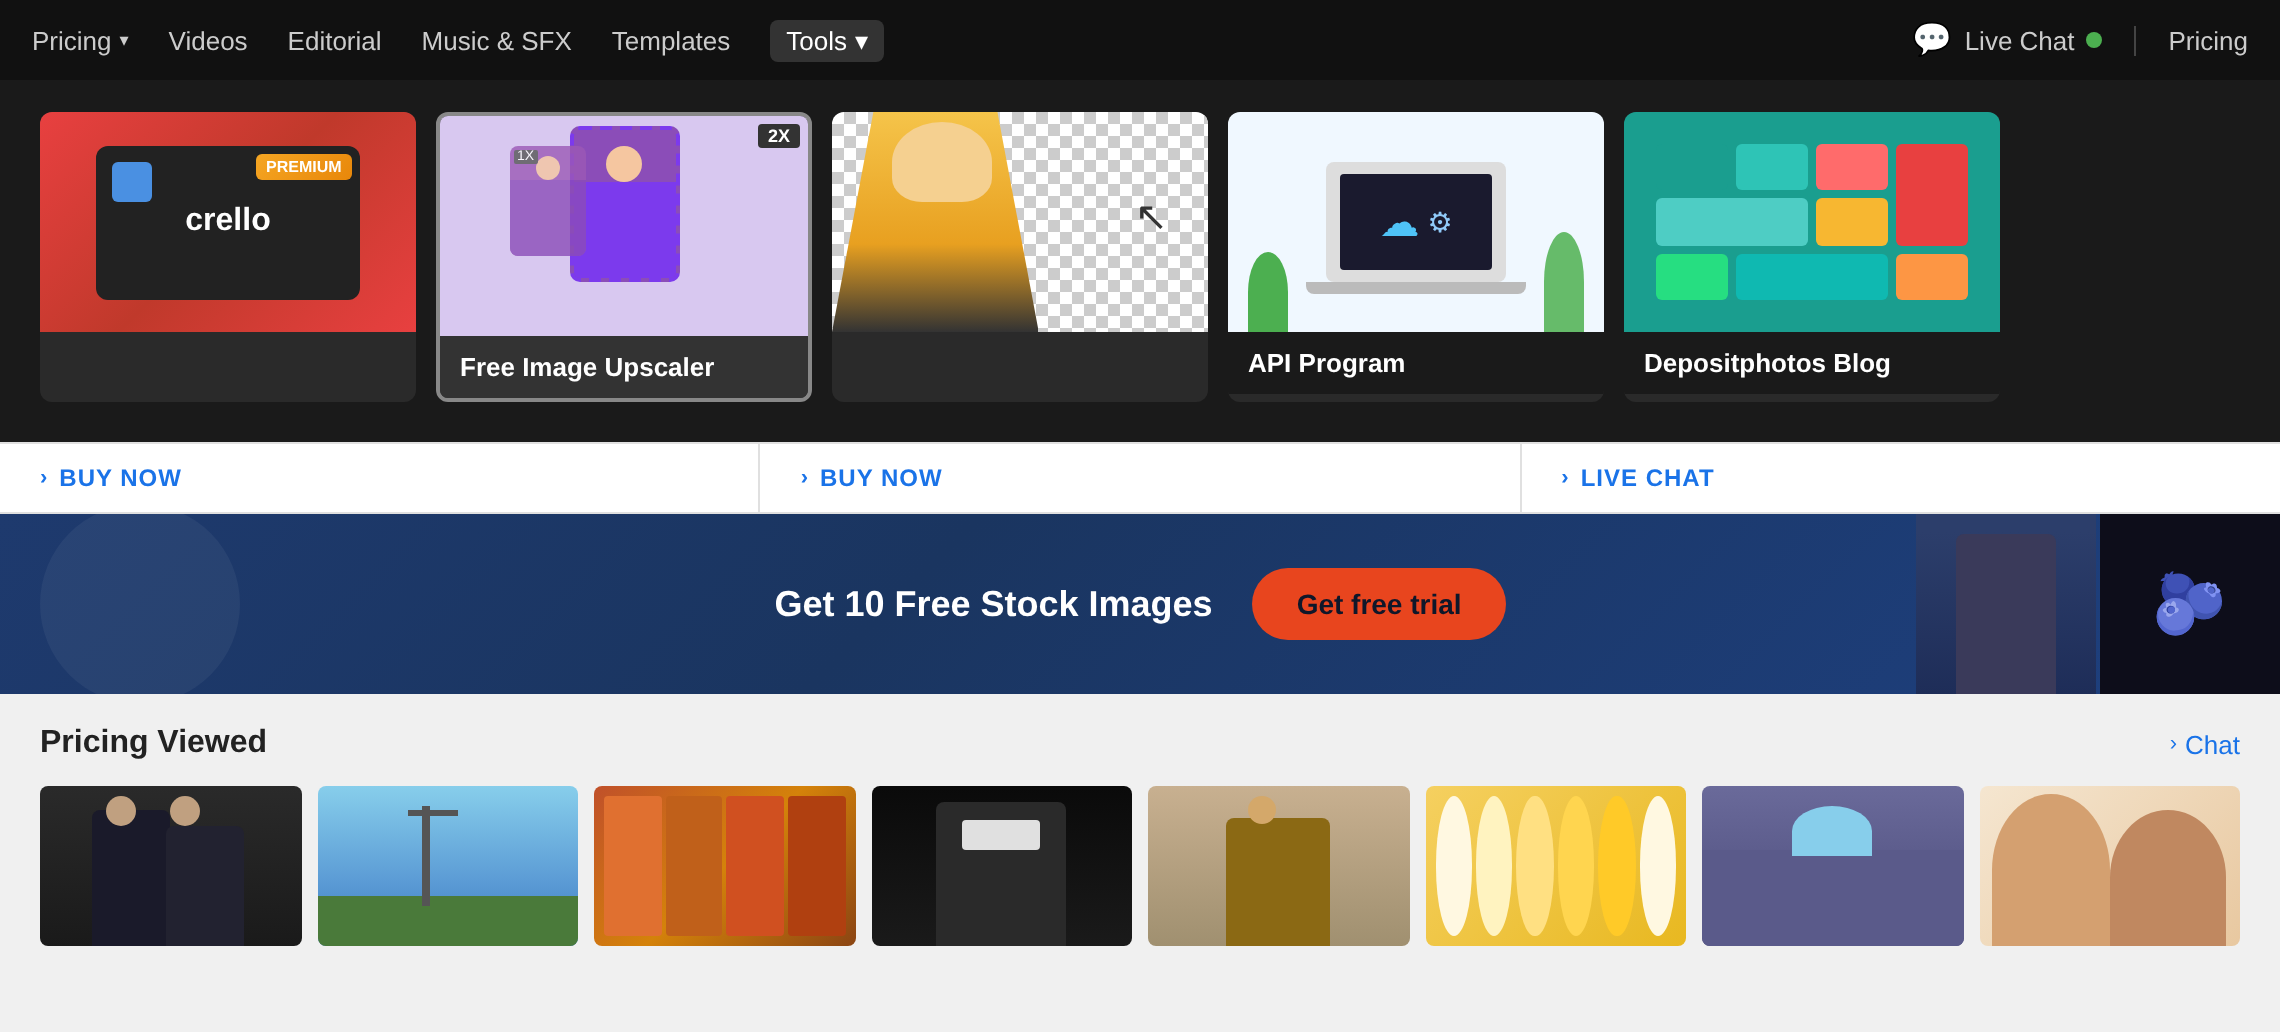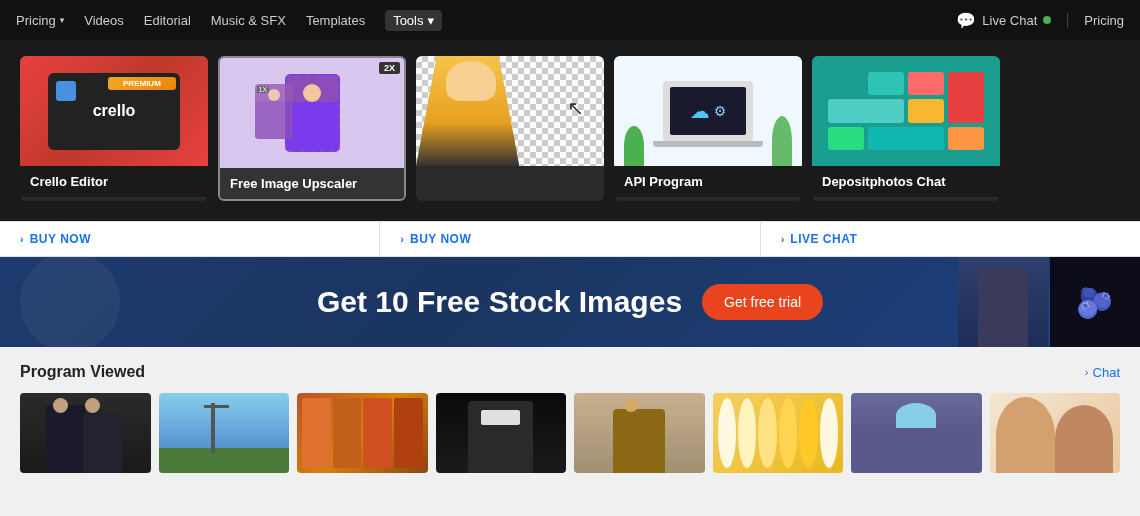--- a/index.html
+++ b/index.html
@@ -125,38 +125,38 @@
       font-weight: bold;
     }
     .premium-badge {
       position: absolute;
       top: 4px;
       right: 4px;
       background: linear-gradient(135deg, #f5a623, #e8870a);
       color: #fff;
       font-size: 8px;
       font-weight: bold;
-      padding: 2px 15px;
+      padding: 2px 5px;
       border-radius: 3px;
     }
     .crello-icon {
       position: absolute;
       top: 8px;
       left: 8px;
       width: 20px;
       height: 20px;
       background: #4a90e2;
       border-radius: 3px;
     }
 
     
     .upscaler-bg {
       background: #d8c8f0;
       display: flex;
-      align-items: center;
+      align-items: flex-start;
       justify-content: center;
       position: relative;
     }
     .upscaler-inner-container {
       position: relative;
       width: 80%;
       height: 80%;
       display: flex;
       align-items: center;
       justify-content: center;
@@ -283,32 +283,32 @@
     .promo-circle {
       position: absolute;
       left: 20px;
       width: 100px;
       height: 100px;
       background: rgba(255,255,255,0.05);
       border-radius: 50%;
     }
     .promo-text {
       color: #fff;
-      font-size: 30px;
+      font-size: 18px;
       font-weight: bold;
       margin-right: 20px;
     }
     .promo-btn {
       background: #e8451e;
-      color: #ffffff;
+      color: #0f172a;
       border: none;
       border-radius: 25px;
       padding: 10px 22px;
       font-size: 14px;
-      font-weight: normal;
+      font-weight: bold;
       cursor: pointer;
       white-space: nowrap;
     }
     .promo-images {
       position: absolute;
       right: 0;
       top: 0;
       height: 100%;
       display: flex;
       gap: 2px;
@@ -410,21 +410,20 @@
 <div class="tools-section">
 
   <div class="tool-card">
     <div class="tool-card-img crello-bg">
       <div class="crello-inner">
         <div class="crello-icon"></div>
         <span class="crello-text">crello</span>
         <span class="premium-badge">PREMIUM</span>
       </div>
     </div>
-    <div class="tool-card-label">Crello Editor</div>
   </div>
 
   <div class="tool-card selected">
     <div class="tool-card-img upscaler-bg">
       <span class="upscaler-badge-2x">2X</span>
       <div class="upscaler-inner-container">
         <div style="position:relative; display:flex; align-items:center; justify-content:center;">
 
           <div style="position:absolute; left:-30px; top:10px; background:#9b59b6; border-radius:4px; width:38px; height:55px; opacity:0.8; display:flex; flex-direction:column; align-items:center; justify-content:flex-start; overflow:hidden;">
             <div style="width:12px;height:12px;background:#f5c6a0;border-radius:50%;margin-top:5px;"></div>
@@ -475,21 +474,21 @@
         <div style="background:#2ec4b6;border-radius:3px;"></div>
         <div style="background:#ff6b6b;border-radius:3px;"></div>
         <div style="background:#e84040;border-radius:3px;grid-row:span 2;"></div>
         <div style="background:#4ecdc4;border-radius:3px;grid-column:span 2;"></div>
         <div style="background:#f7b731;border-radius:3px;"></div>
         <div style="background:#26de81;border-radius:3px;"></div>
         <div style="background:#0fb9b1;border-radius:3px;grid-column:span 2;"></div>
         <div style="background:#fd9644;border-radius:3px;"></div>
       </div>
     </div>
-    <div class="tool-card-label">Depositphotos Chat</div>
+    <div class="tool-card-label">Depositphotos Blog</div>
   </div>
 
 </div>
 
 <div class="action-strip">
   <div class="action-item">
     <span class="action-chevron">›</span>
     <span class="action-text">BUY NOW</span>
   </div>
   <div class="action-item">
@@ -511,21 +510,21 @@
       <div style="width:50px;height:80px;background:#3a3a5a;border-radius:4px 4px 0 0;"></div>
     </div>
     <div class="promo-img-block" style="background:#0d0d1a;display:flex;align-items:center;justify-content:center;">
       <div style="font-size:30px;">🫐</div>
     </div>
   </div>
 </div>
 
 <div class="recently-section">
   <div class="recently-header">
-    <span class="recently-title">Program Viewed</span>
+    <span class="recently-title">Pricing Viewed</span>
     <div class="recently-clear">
       <span class="recently-clear-chevron">›</span>
       <span>Chat</span>
     </div>
   </div>
   <div class="recently-grid">
 
     <div class="recent-img" style="background:linear-gradient(180deg, #2a2a2a 0%, #1a1a1a 100%); display:flex; align-items:flex-end; justify-content:center; position:relative; overflow:hidden;">
       <div style="position:absolute;bottom:0;left:20%;width:30%;height:85%;background:#1a1a2a;border-radius:4px 4px 0 0;"></div>
       <div style="position:absolute;bottom:0;left:48%;width:30%;height:75%;background:#222230;border-radius:4px 4px 0 0;"></div>

